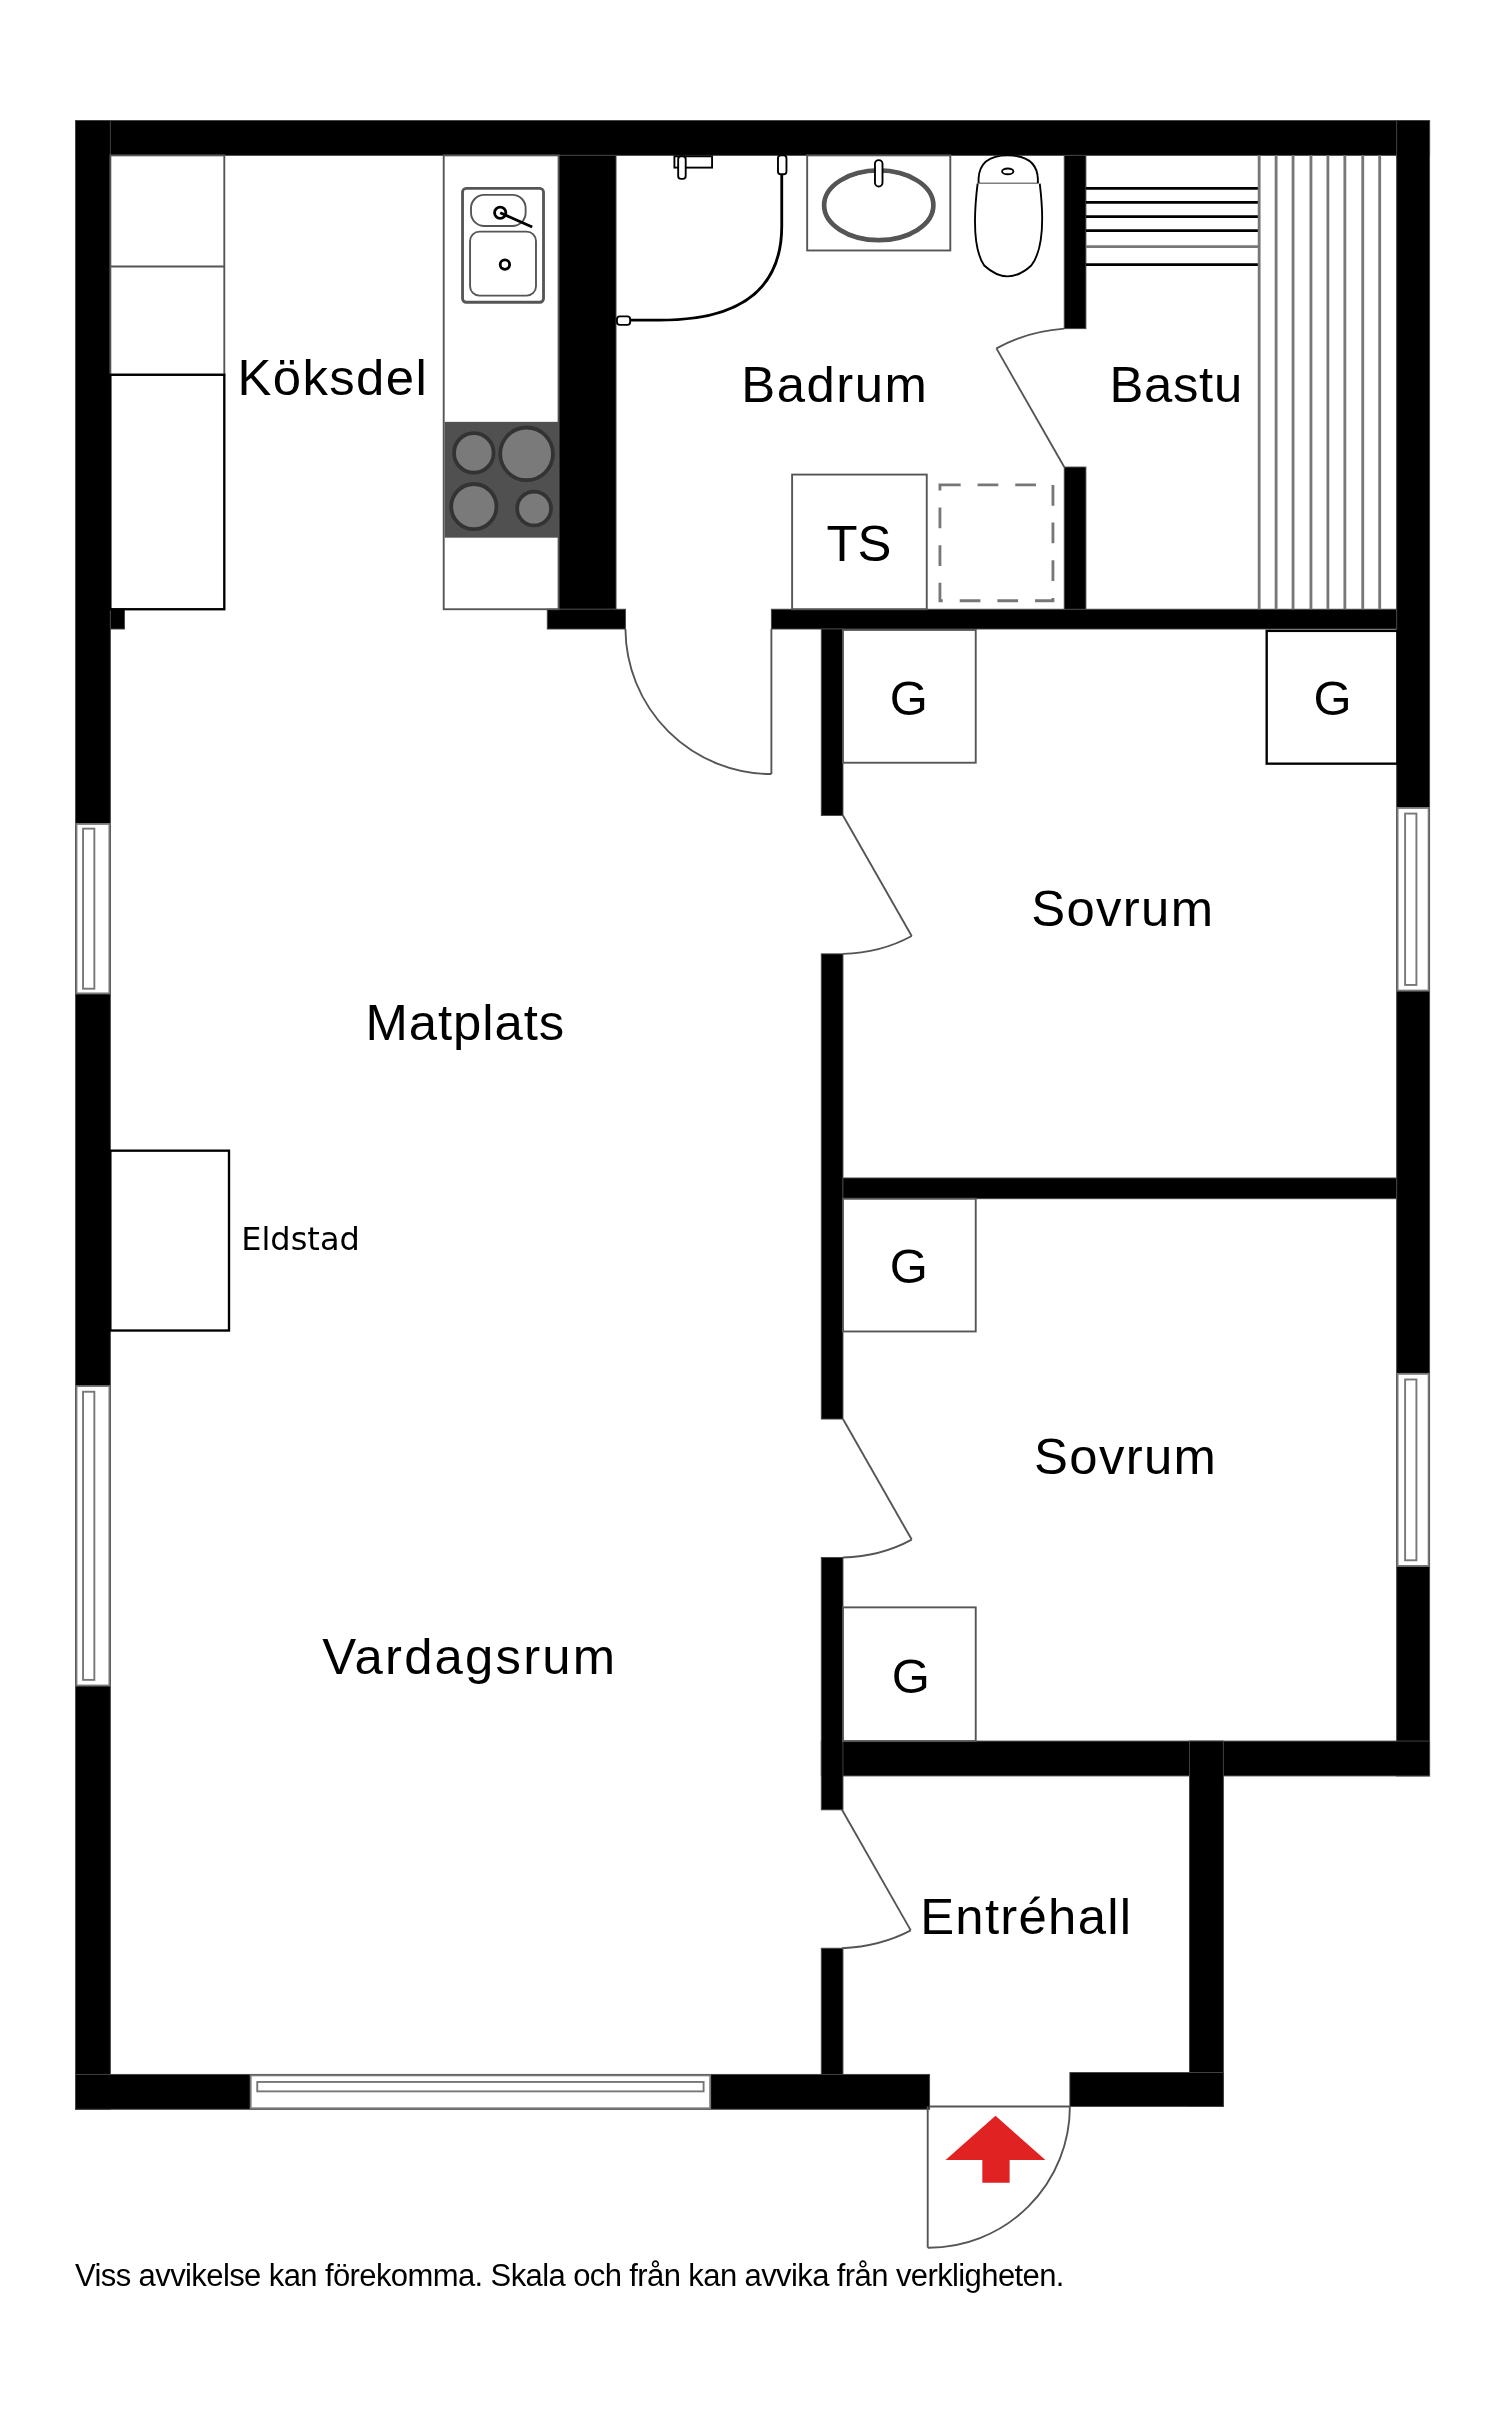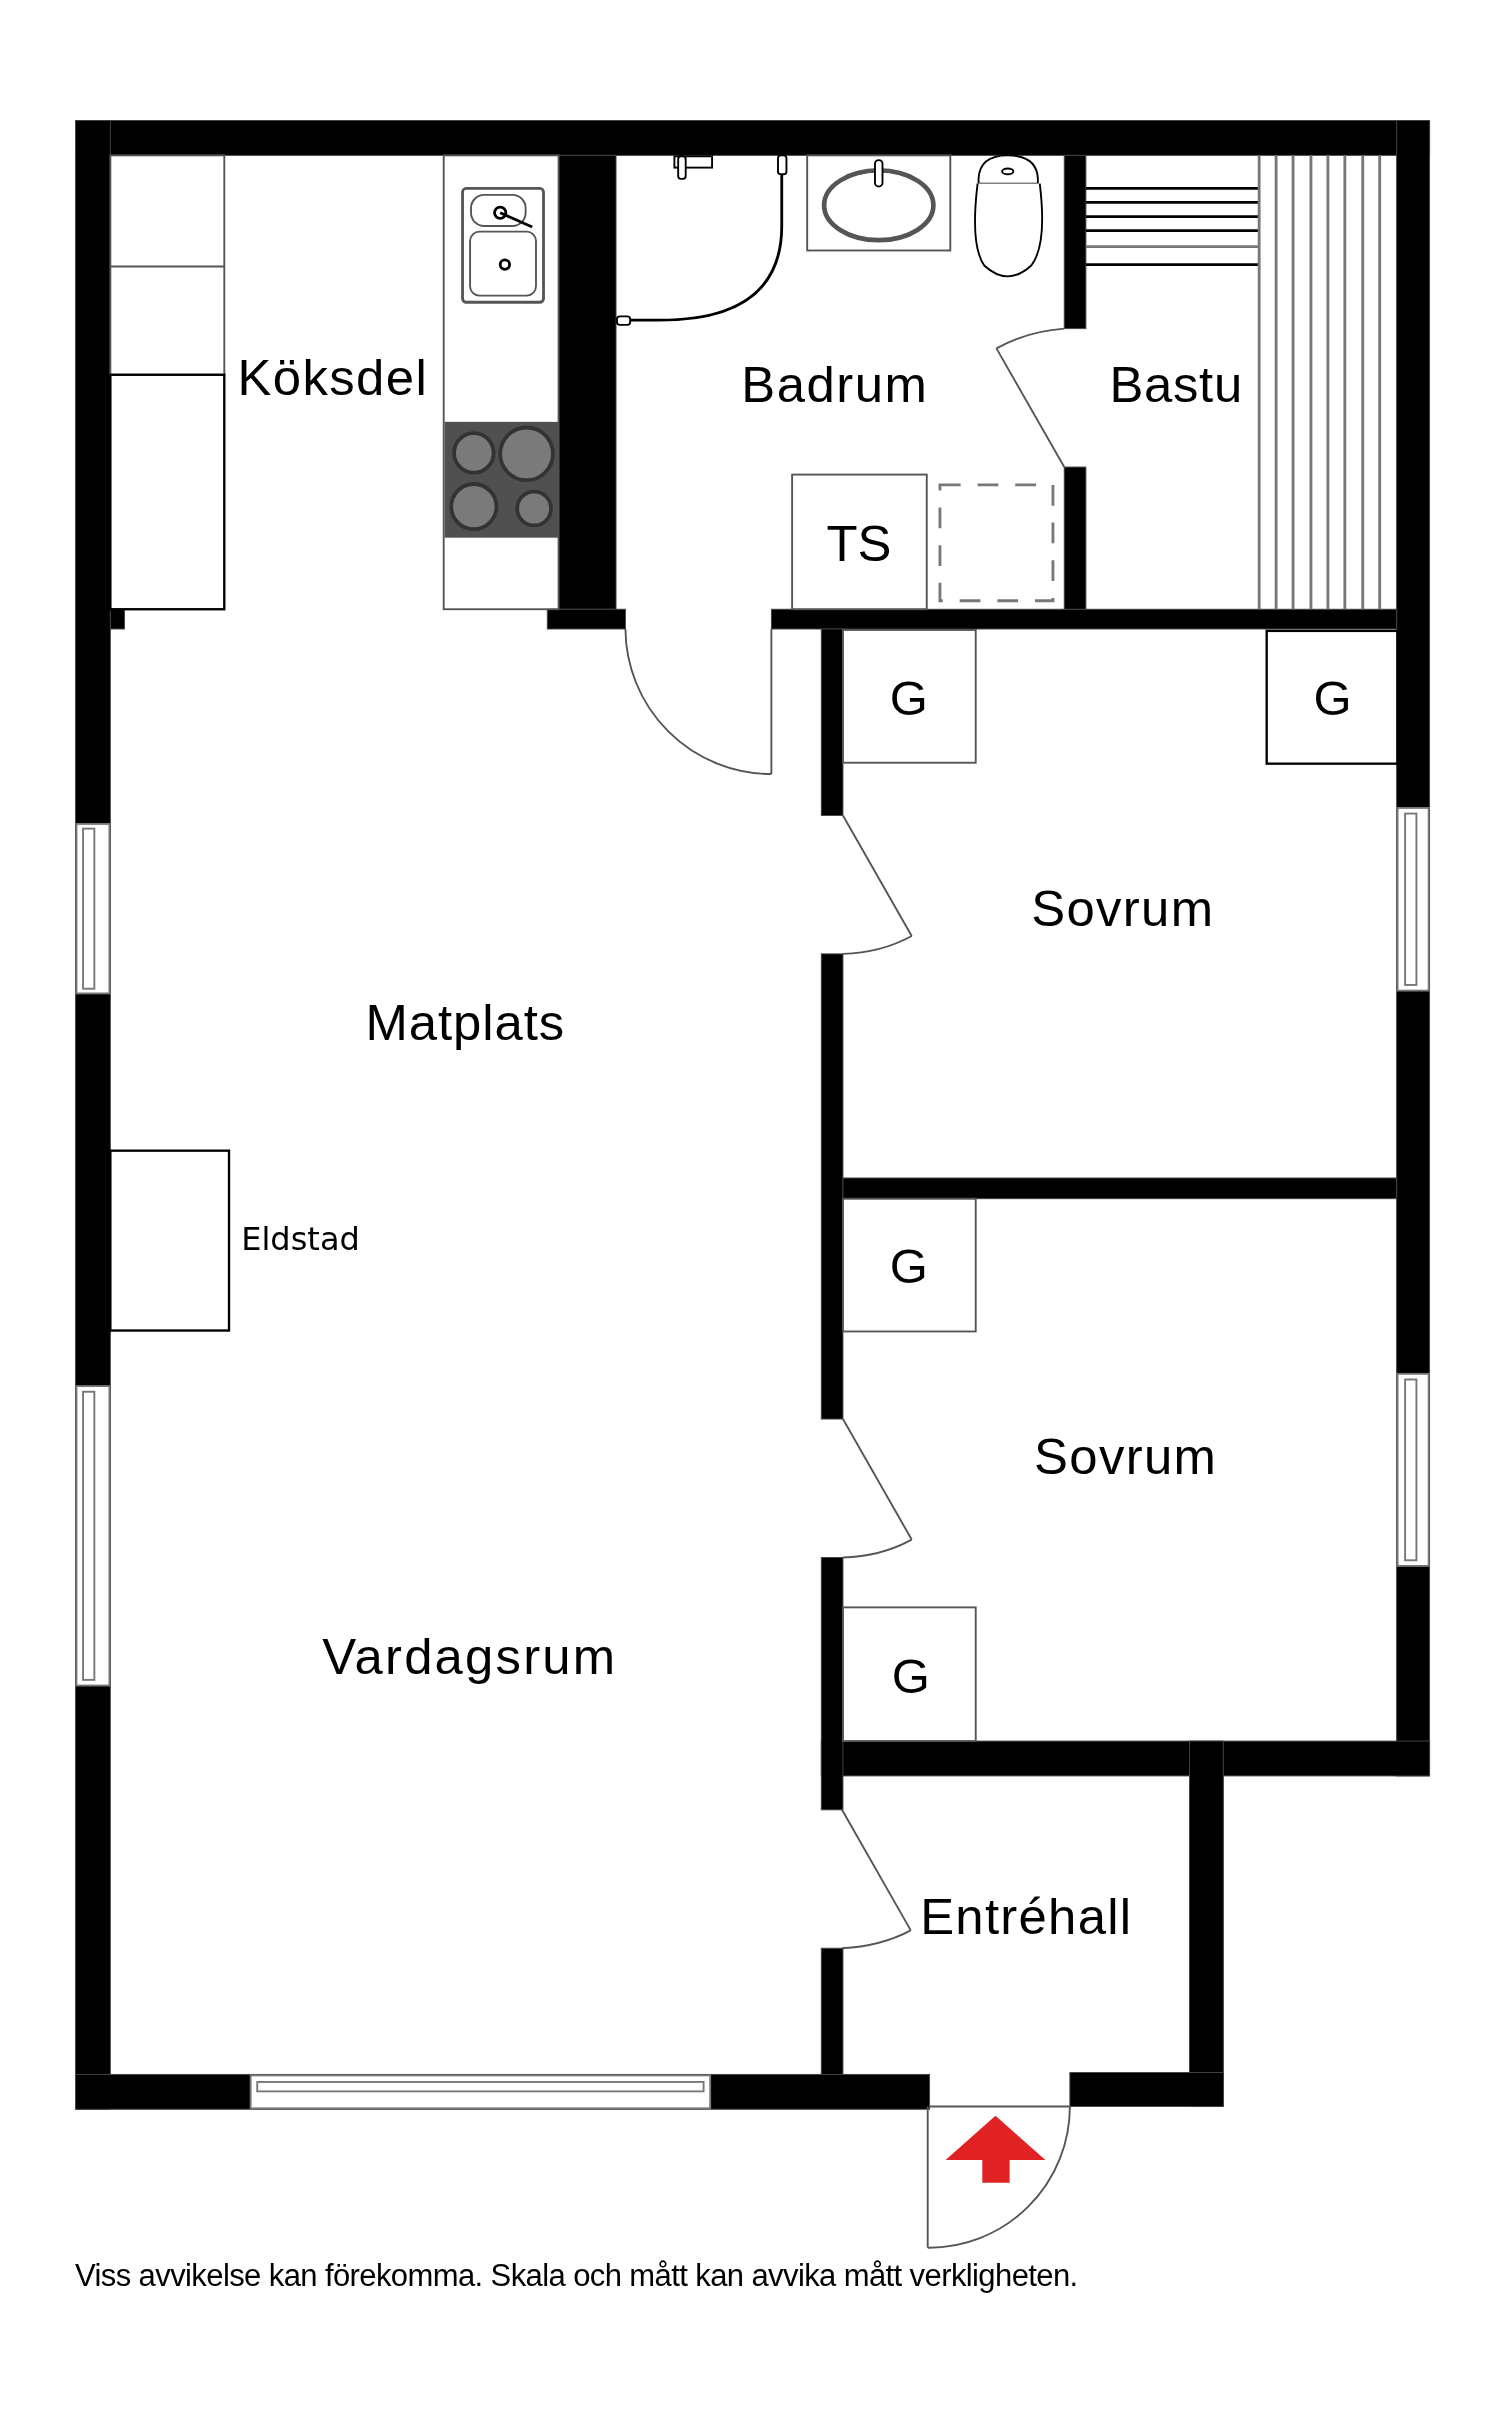--- a/index.html
+++ b/index.html
@@ -198,14 +198,14 @@
   <text class="lbl room" x="252" y="420" textLength="201">Köksdel</text>
   <text class="lbl room" x="787" y="427" textLength="197">Badrum</text>
   <text class="lbl room" x="1178" y="427" textLength="141">Bastu</text>
   <text class="lbl room" x="388" y="1104" textLength="211">Matplats</text>
   <text class="lbl room" x="342" y="1778" textLength="311">Vardagsrum</text>
   <text class="lbl room" x="1095" y="983" textLength="193">Sovrum</text>
   <text class="lbl room" x="1098" y="1565" textLength="193">Sovrum</text>
   <text class="lbl room" x="977" y="2054" textLength="224">Entréhall</text>
 </svg>
 
-<div class="footer">Viss avvikelse kan förekomma. Skala och mått kan avvika mått verkligheten.</div>
+<div class="footer">Viss avvikelse kan förekomma. Skala och från kan avvika från verkligheten.</div>
 
 
 </body></html>

